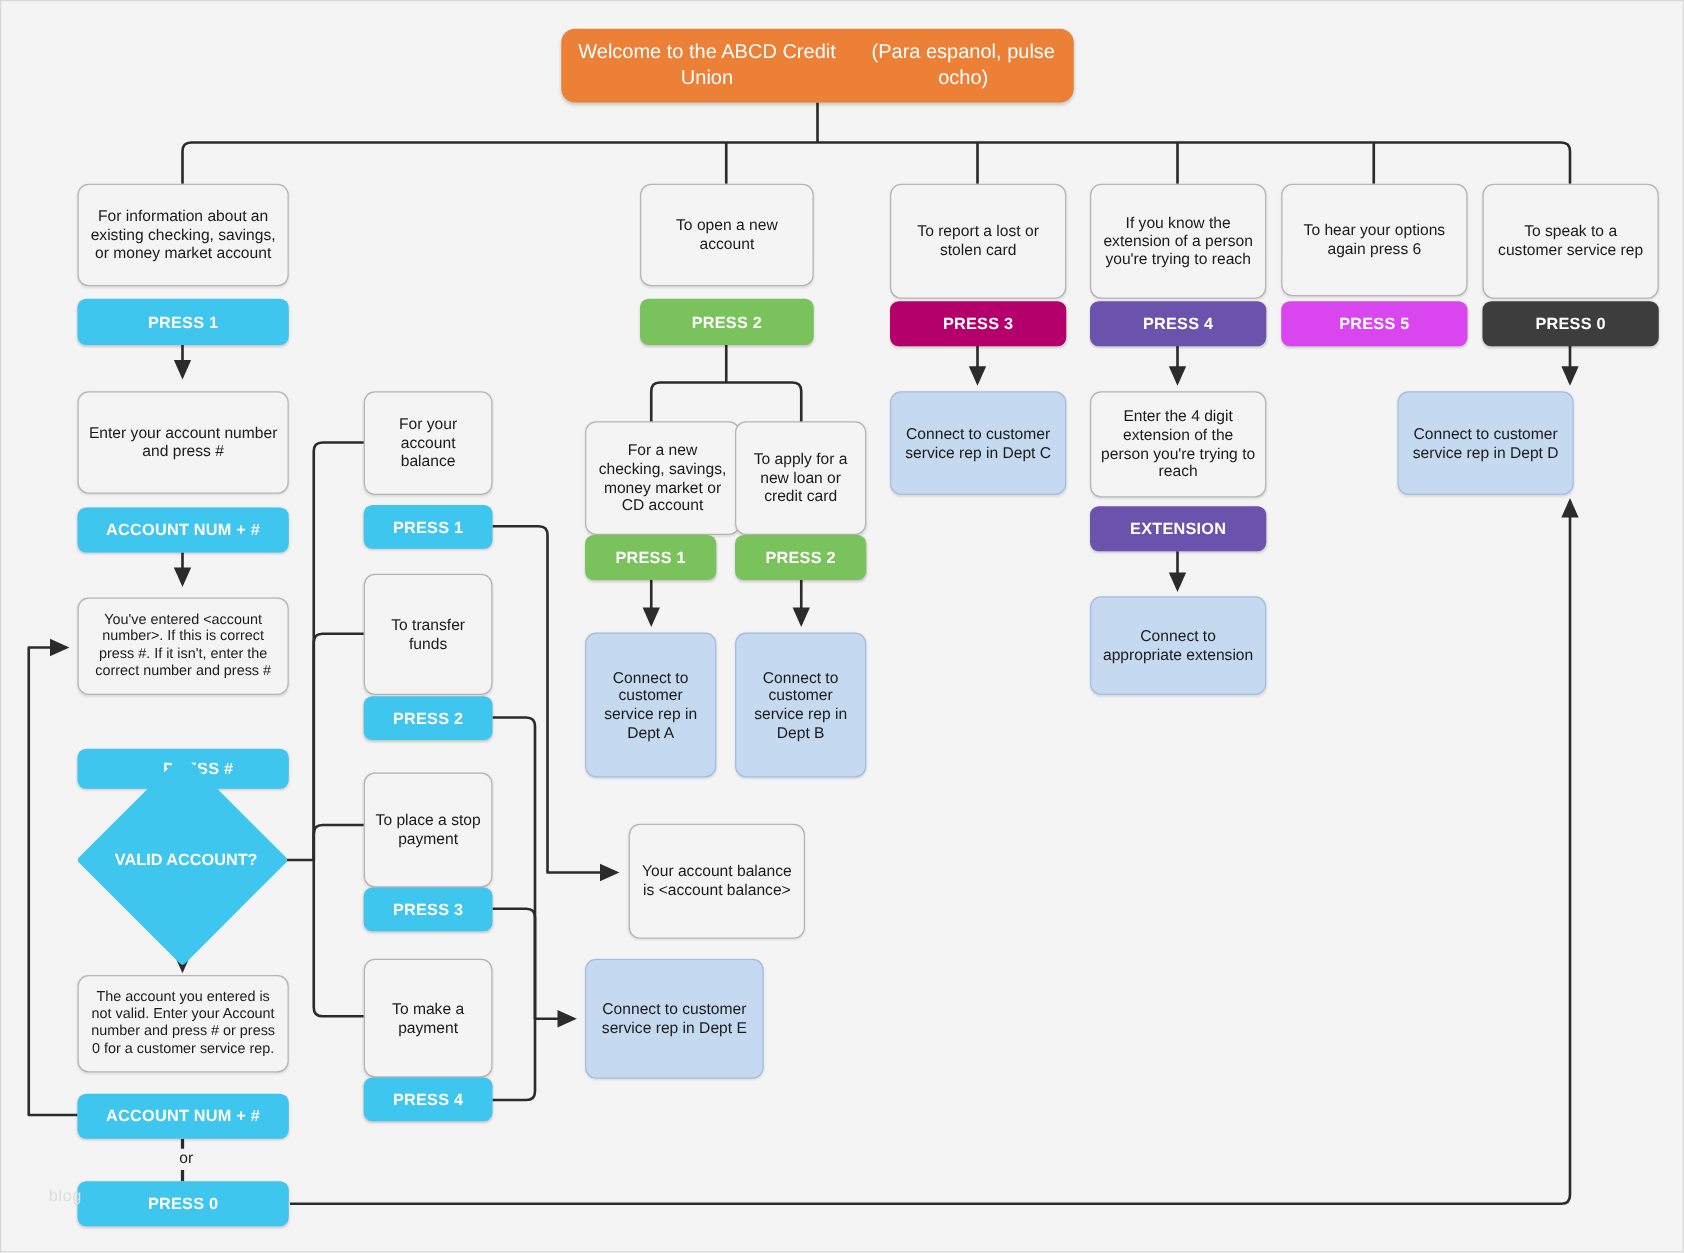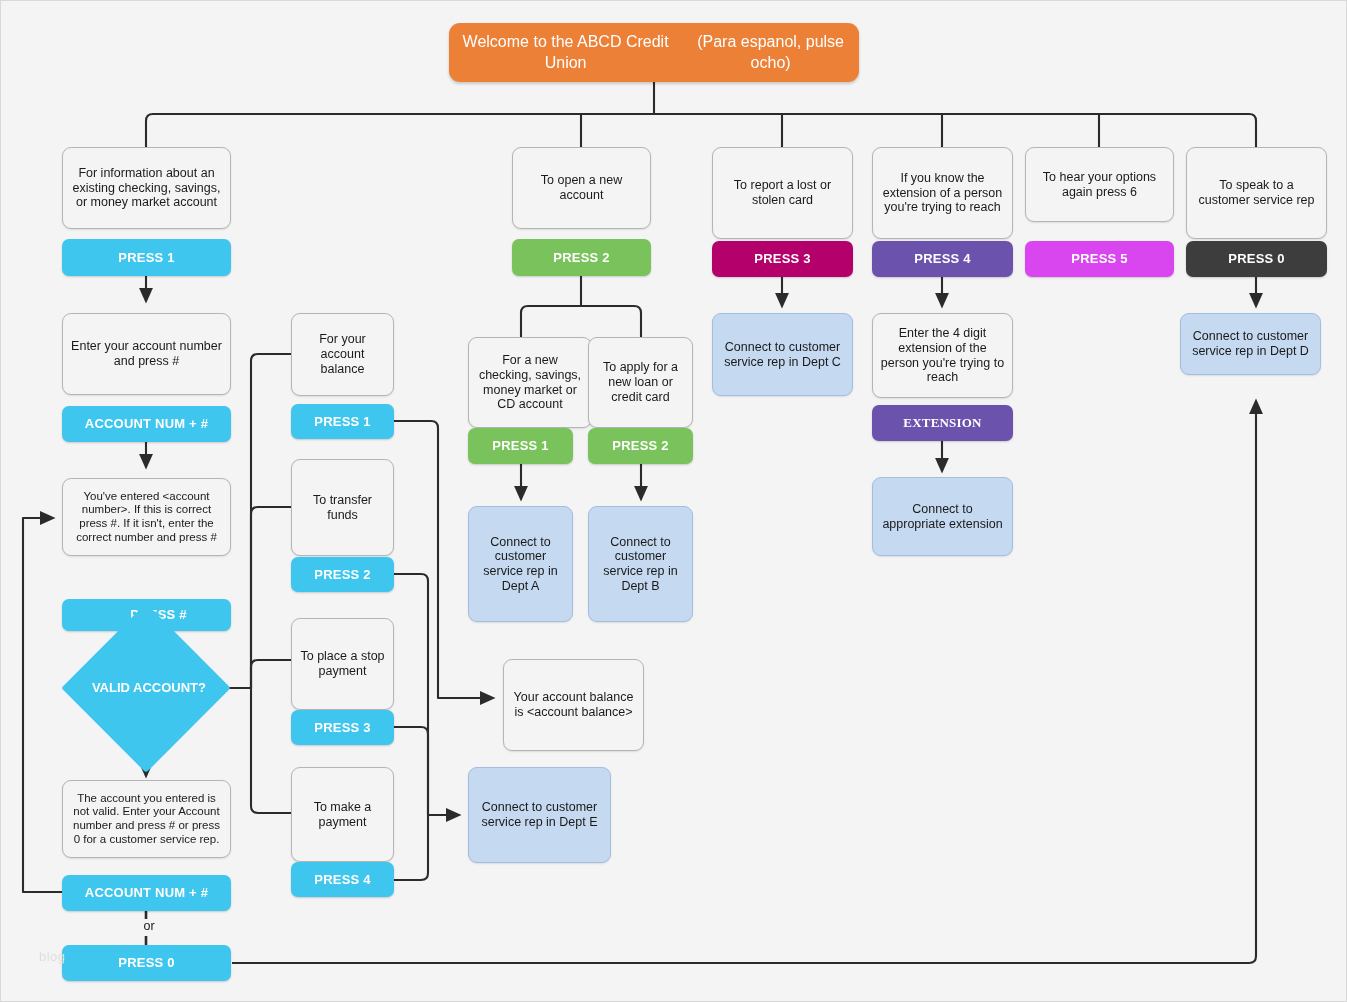--- a/index.html
+++ b/index.html
@@ -170,21 +170,21 @@
 
   <div class="node prompt" style="left:511px;top:146px;width:139px;height:82px;">To open a new account</div>
   <div class="node key k-green" style="left:511px;top:238px;width:139px;height:37px;">PRESS 2</div>
 
   <div class="node prompt" style="left:711px;top:146px;width:141px;height:92px;">To report a lost or stolen card</div>
   <div class="node key k-mag" style="left:711px;top:240px;width:141px;height:36px;">PRESS 3</div>
 
   <div class="node prompt" style="left:871px;top:146px;width:141px;height:92px;">If you know the extension of a person you're trying to reach</div>
   <div class="node key k-purple" style="left:871px;top:240px;width:141px;height:36px;">PRESS 4</div>
 
-  <div class="node prompt" style="left:1024px;top:146px;width:149px;height:75px;">To hear your options again press 6</div>
+  <div class="node prompt" style="left:1024px;top:146px;width:149px;height:90px;">To hear your options again press 6</div>
   <div class="node key k-gray" style="left:1024px;top:240px;width:149px;height:36px;">PRESS 5</div>
 
   <div class="node prompt" style="left:1185px;top:146px;width:141px;height:92px;">To speak to a customer service rep</div>
   <div class="node key k-dark" style="left:1185px;top:240px;width:141px;height:36px;">PRESS 0</div>
 
   <div class="node prompt" style="left:61px;top:312px;width:169px;height:82px;">Enter your account number and press #</div>
   <div class="node key k-cyan" style="left:61px;top:405px;width:169px;height:36px;">ACCOUNT NUM + #</div>
 
   <div class="node prompt" style="left:61px;top:477px;width:169px;height:78px;font-size:11.5px;">You've entered &lt;account number&gt;.  If this is correct press #.  If it isn't, enter the correct number and press #</div>
   <div class="node key k-cyan" style="left:61px;top:598px;width:169px;height:32px;padding-left:24px;">PRESS #</div>
@@ -218,20 +218,20 @@
   <div class="node key k-green" style="left:467px;top:427px;width:105px;height:36px;">PRESS 1</div>
   <div class="node prompt" style="left:587px;top:336px;width:105px;height:91px;">To apply for a new loan or credit card</div>
 
   <div class="node connect" style="left:467px;top:505px;width:105px;height:116px;">Connect to customer service rep in Dept A</div>
   <div class="node key k-green" style="left:587px;top:427px;width:105px;height:36px;">PRESS 2</div>
   <div class="node connect" style="left:587px;top:505px;width:105px;height:116px;">Connect to customer service rep in Dept B</div>
 
   <div class="node connect" style="left:711px;top:312px;width:141px;height:83px;">Connect to customer service rep in Dept C</div>
 
   <div class="node prompt" style="left:871px;top:312px;width:141px;height:85px;">Enter the 4 digit extension of the person you're trying to reach</div>
-  <div class="node key k-purple" style="left:871px;top:404px;width:141px;height:36px;font-family:Liberation Serif, serif;">EXTENSION</div>
+  <div class="node key k-purple" style="left:871px;top:404px;width:141px;height:36px;">EXTENSION</div>
   <div class="node connect" style="left:871px;top:476px;width:141px;height:79px;">Connect to appropriate extension</div>
 
-  <div class="node connect" style="left:1179px;top:312px;width:141px;height:62px;">Connect to customer service rep in Dept D</div>
+  <div class="node connect" style="left:1117px;top:312px;width:141px;height:83px;">Connect to customer service rep in Dept D</div>
 
   <div class="watermark" style="left:38px;top:948px;">blog</div>
 
 </div>
 
 </body></html>

